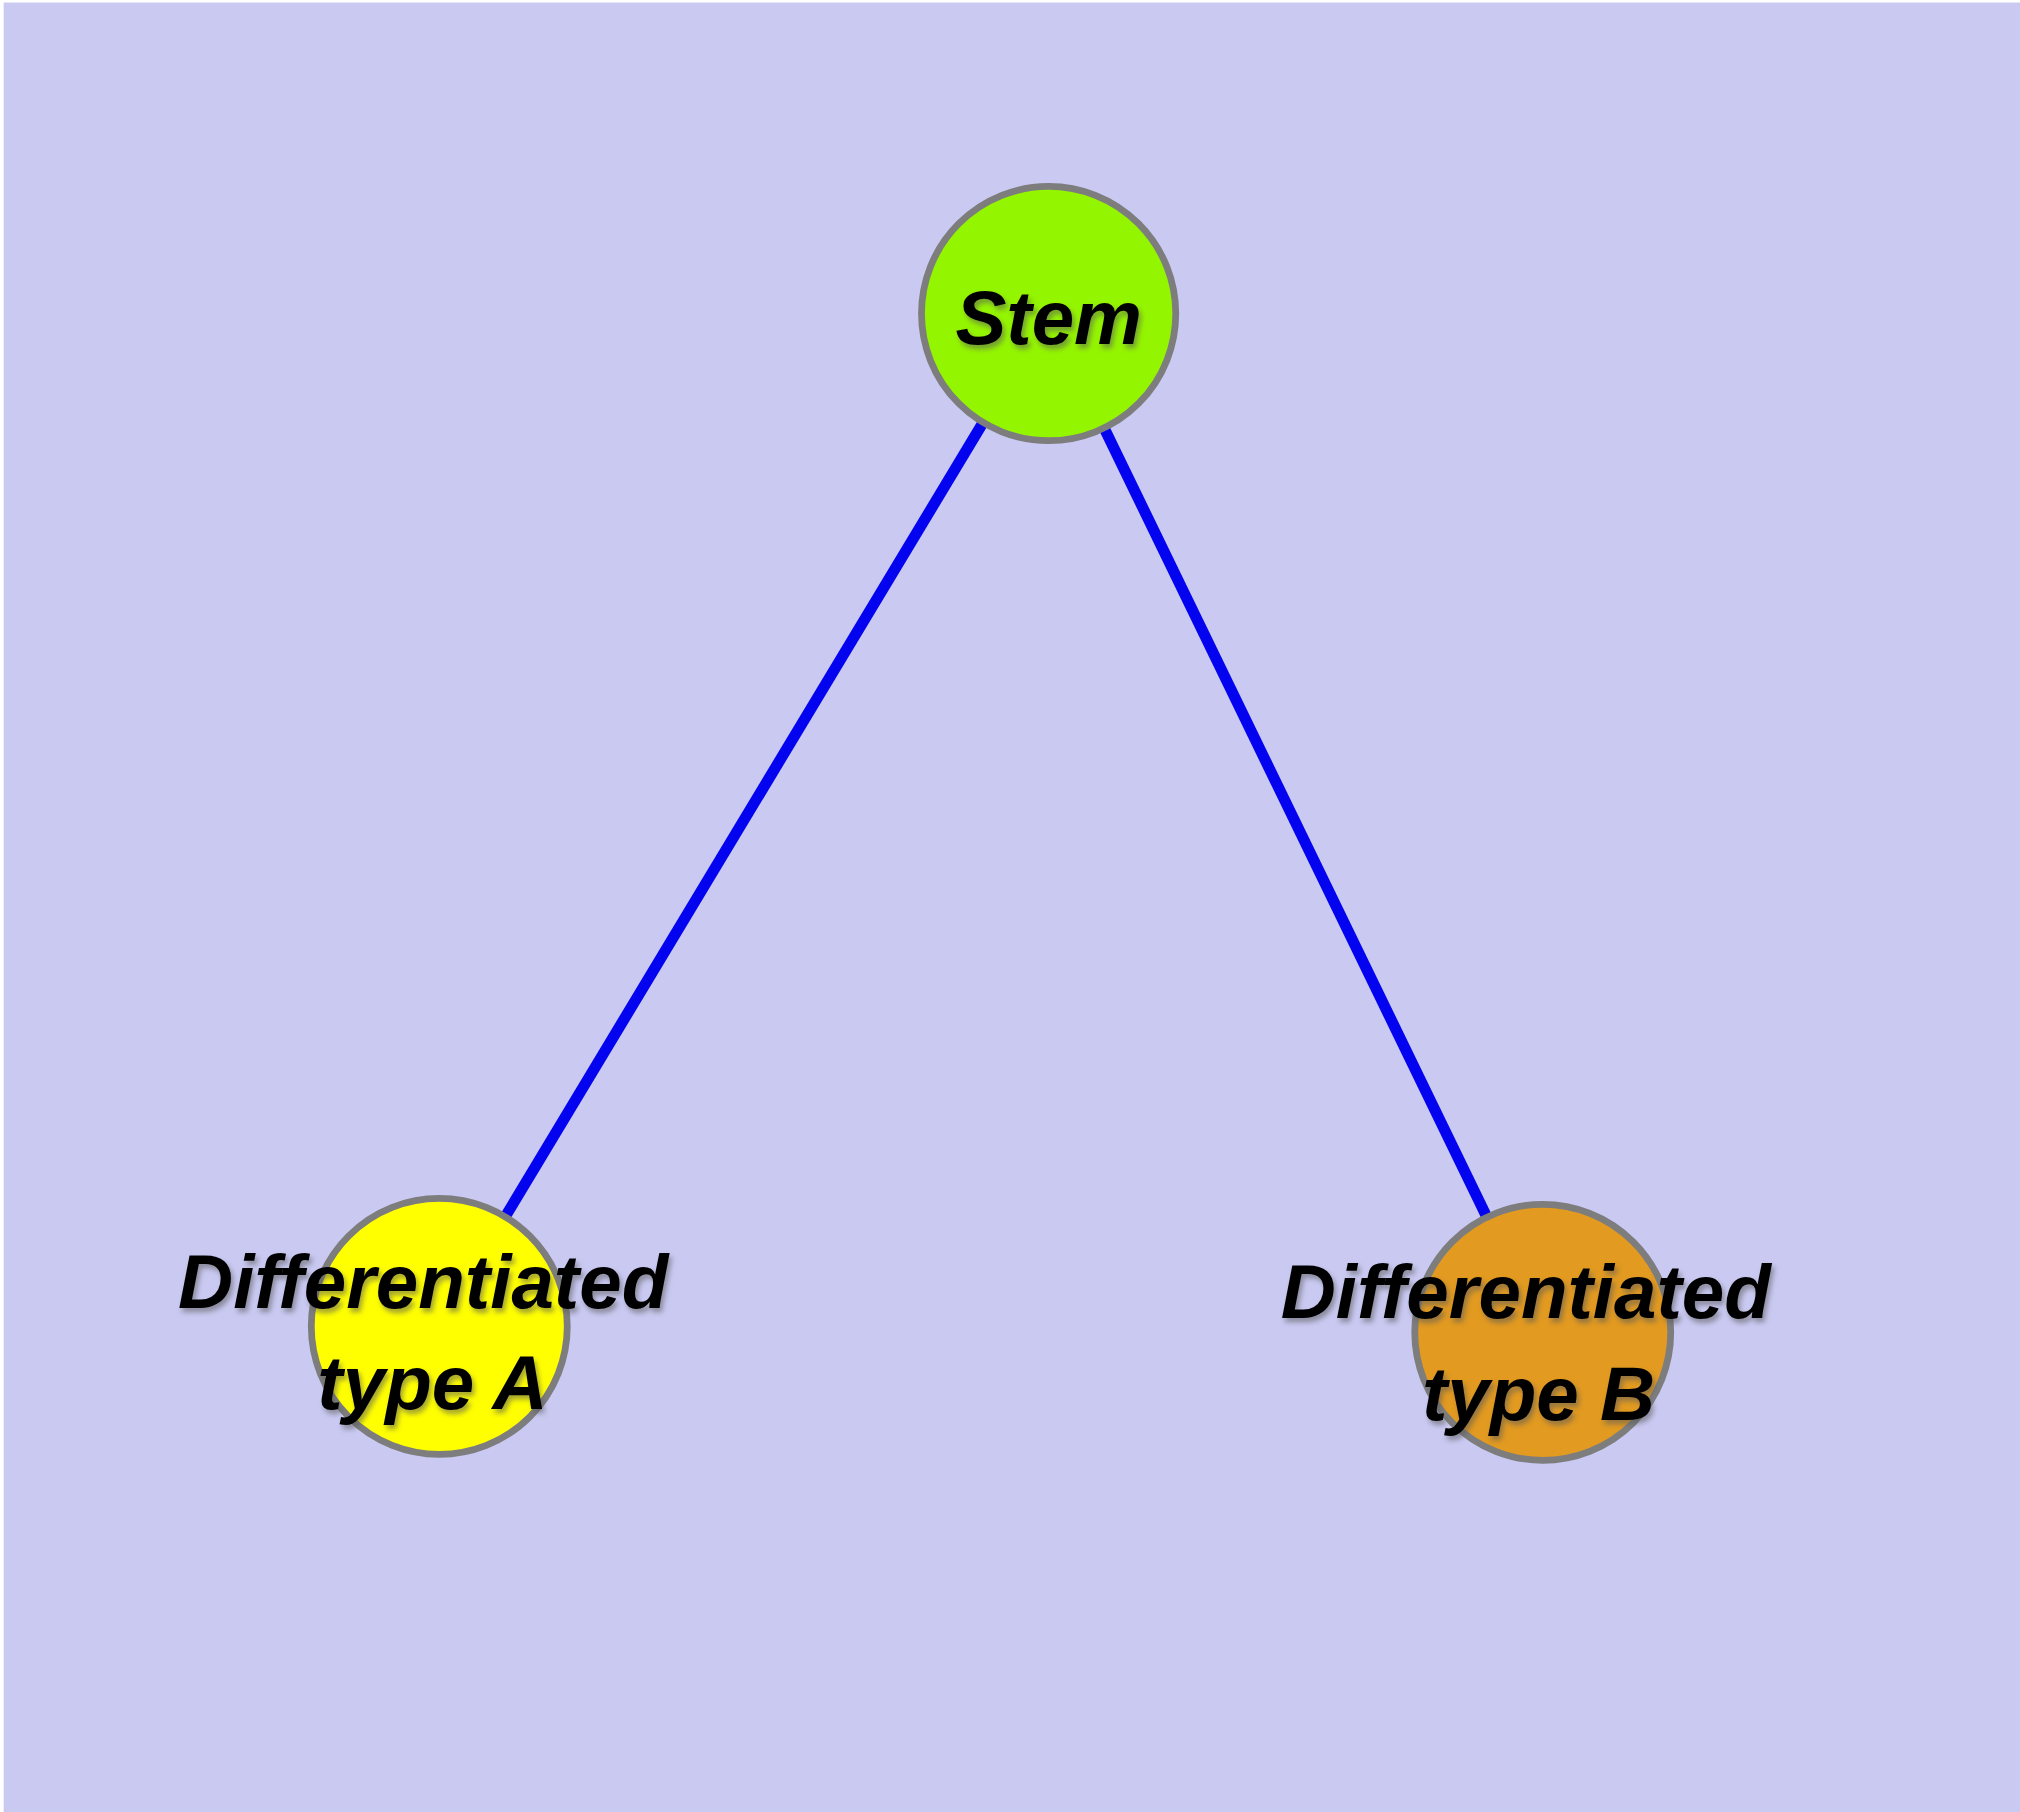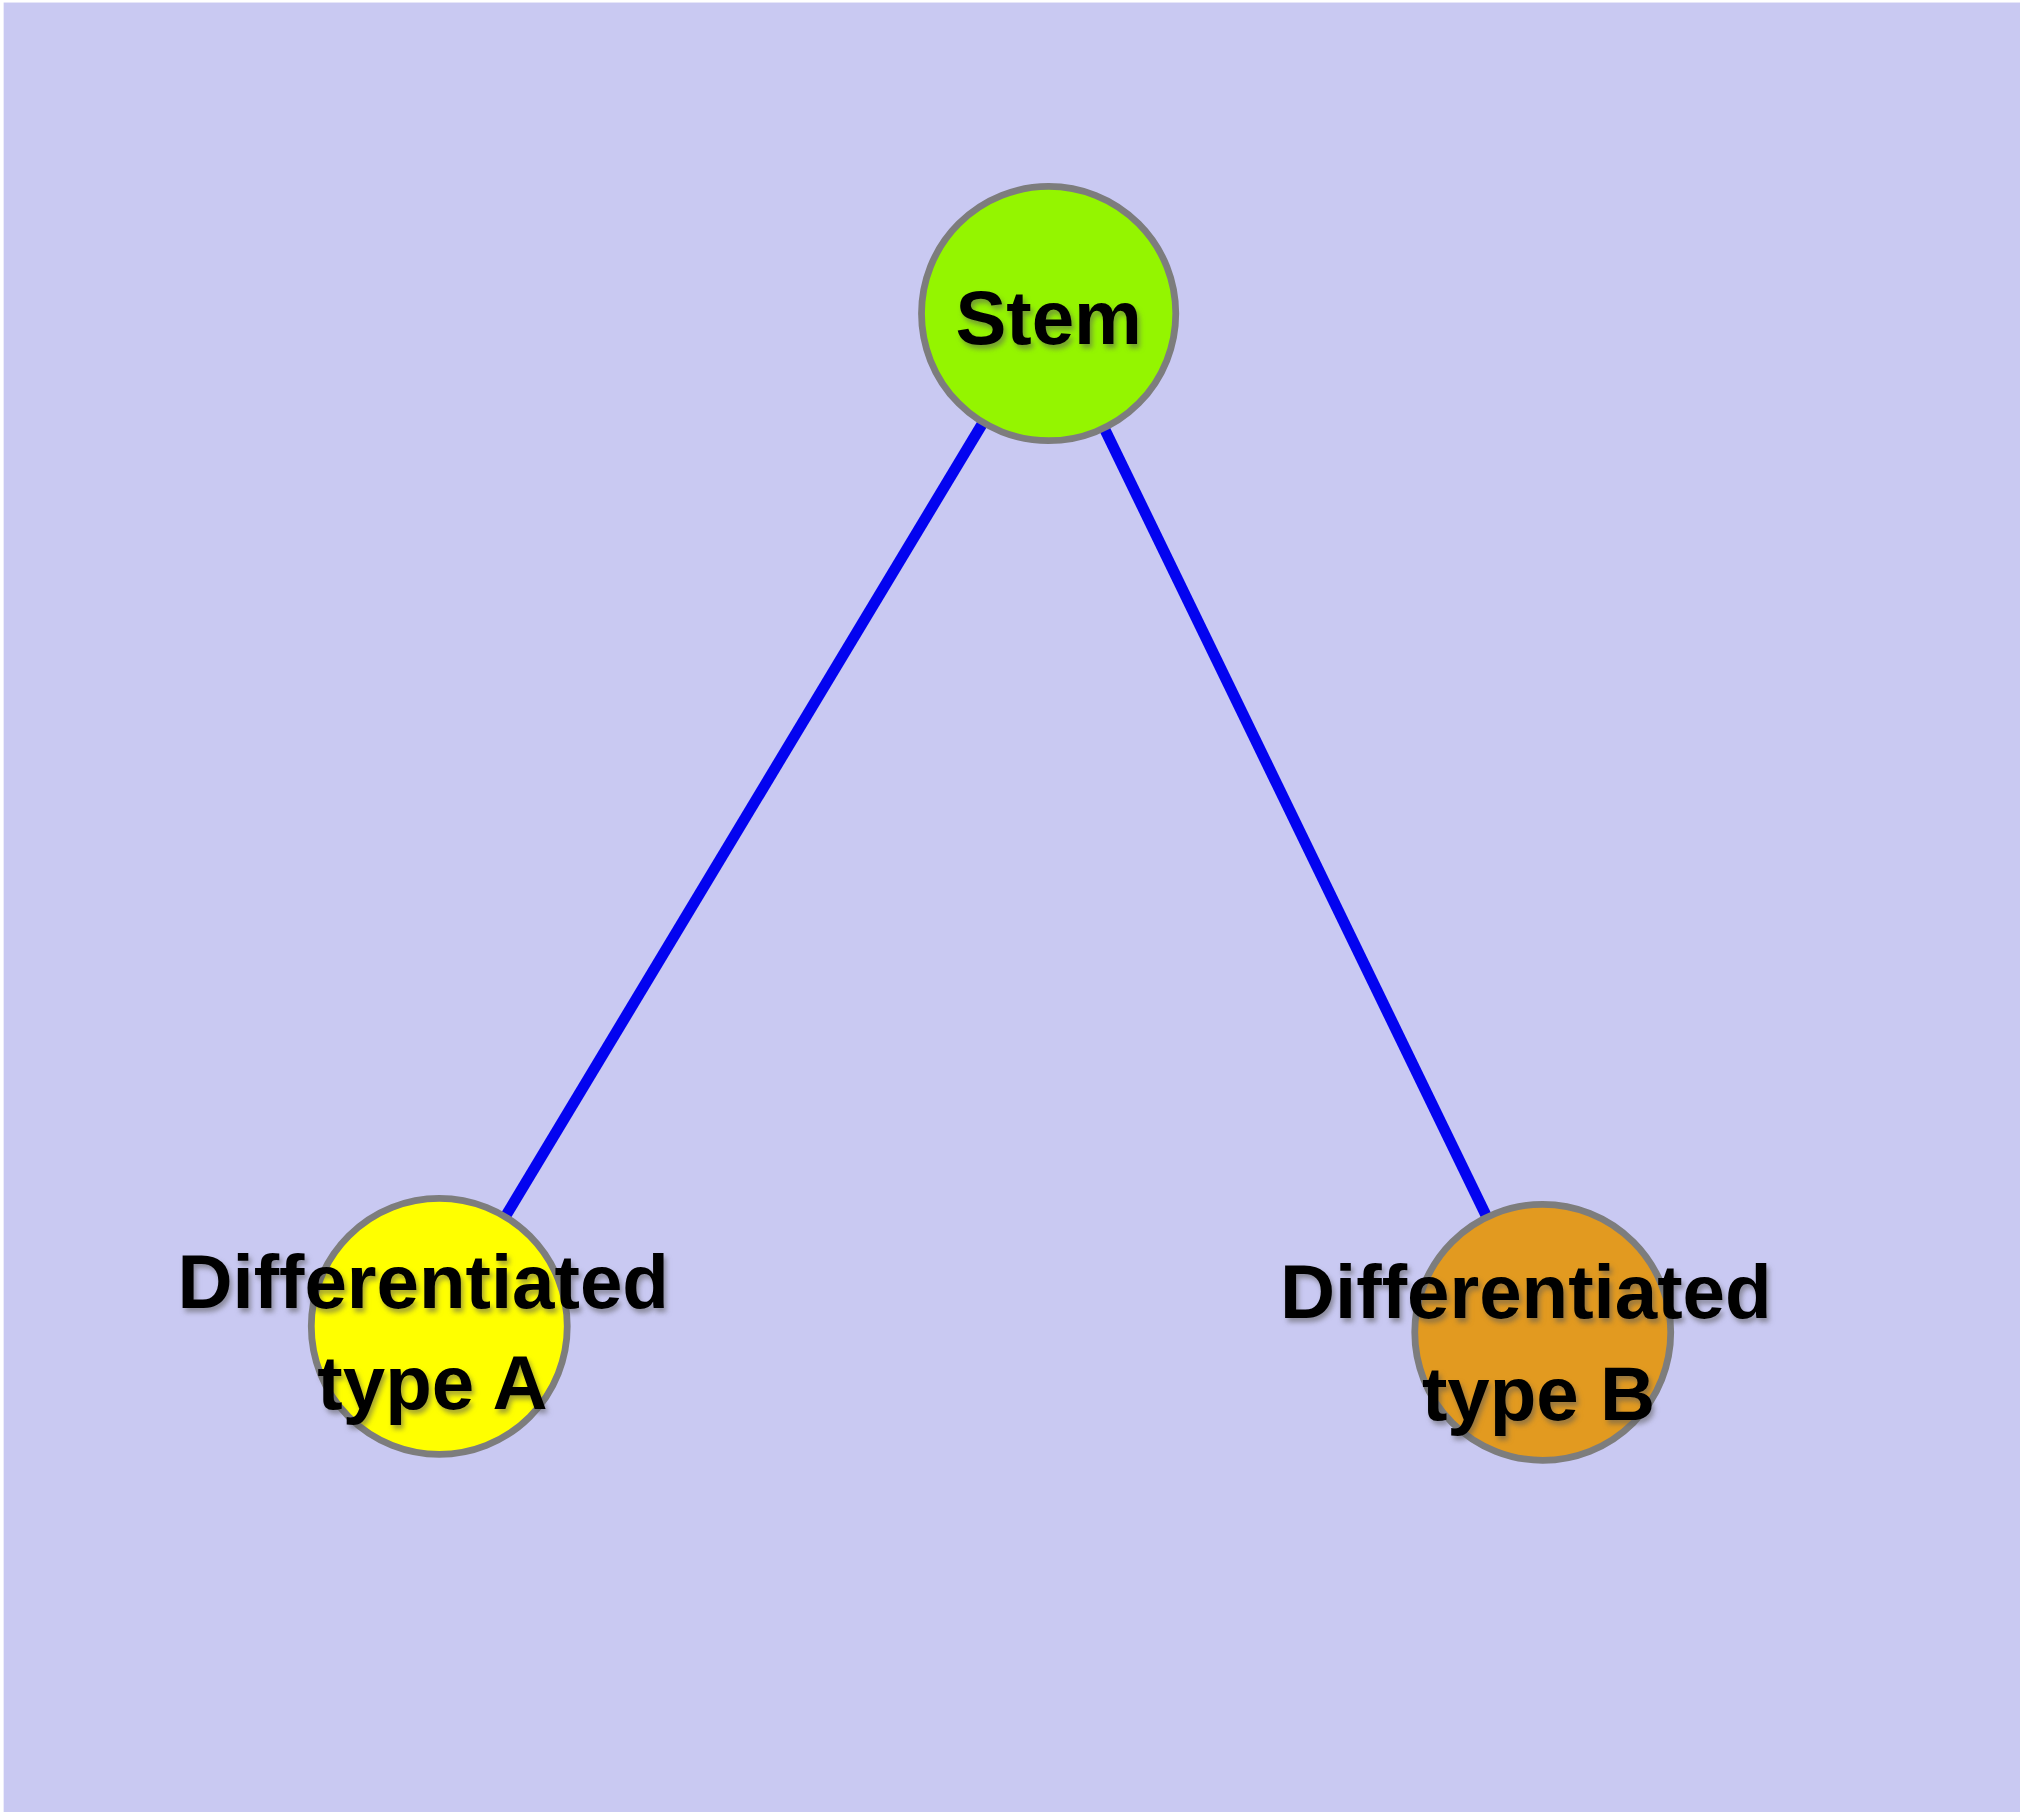--- a/index.html
+++ b/index.html
@@ -6,20 +6,21 @@
     margin: 0;
     padding: 0;
     width: 2021px;
     height: 1812px;
     overflow: hidden;
     background: var(--page-bg, #FFFFFF);
   }
   .diagram-wrap {
     width: 1723px;
     height: 1812px;
+    font-style: italic;
   }
   svg { display: block; }
   .edge {
     stroke: var(--edge-color, #0303F0);
     stroke-width: 13;
     stroke-linecap: butt;
   }
   .node {
     stroke: var(--node-border-color, #7D7D7D);
     stroke-width: 8;

